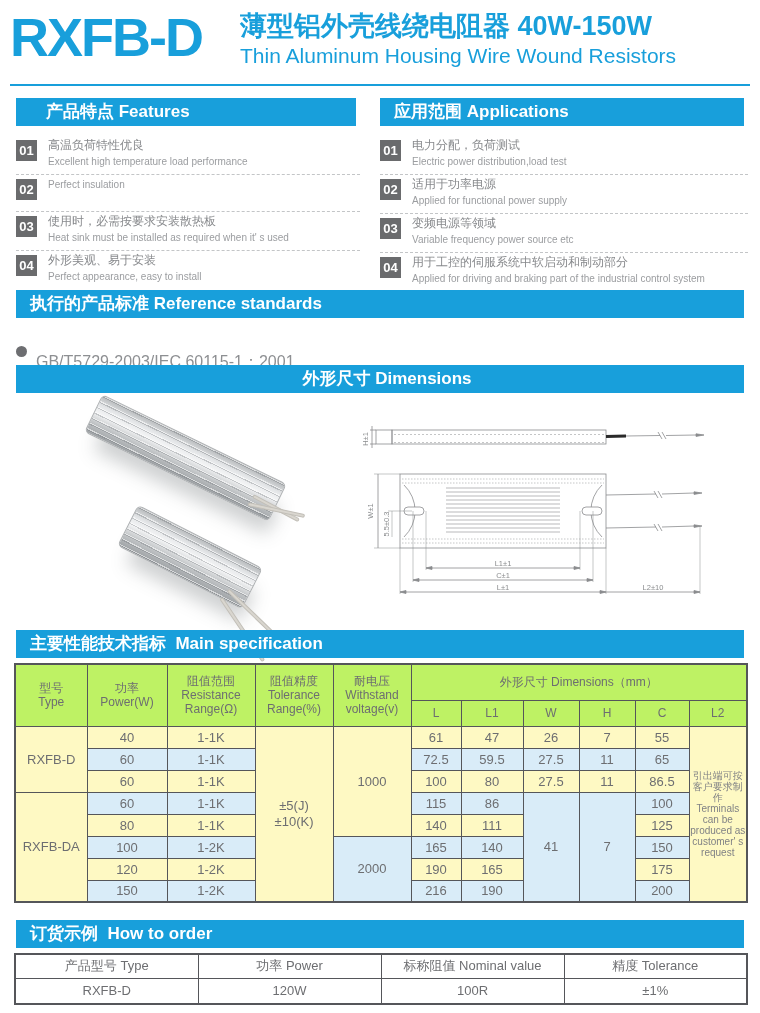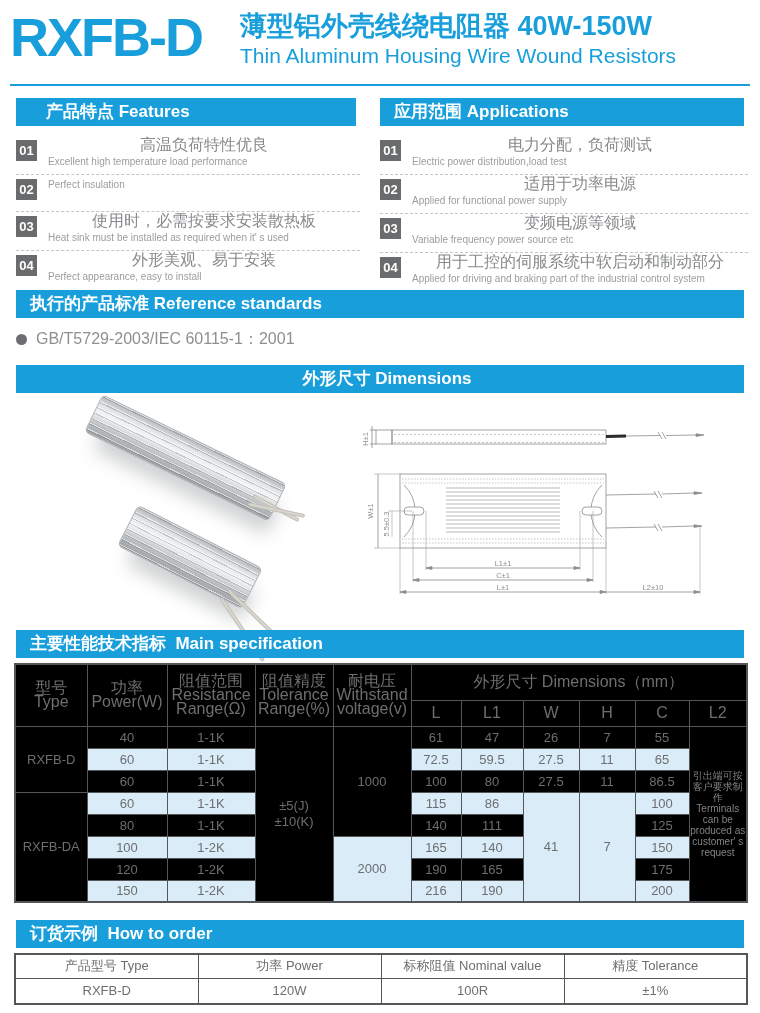--- a/index.html
+++ b/index.html
@@ -21,27 +21,27 @@
   .bar-spec { left:16px; top:630px; width:728px; }
   .bar-order { left:16px; top:920px; width:728px; }
 
   
   .flist { position:absolute; top:136px; }
   .flist-left { left:16px; width:344px; }
   .flist-right { left:380px; width:368px; }
   .fitem { position:relative; min-height:37px; padding:1px 0 4px 32px; border-bottom:1px dashed #c3c5c7; }
   .fitem:last-child { border-bottom:none; }
   .fbadge { position:absolute; left:0; top:4px; width:21px; height:21px; background:#6a6b6d; color:#ffffff; font-size:13px; font-weight:bold; text-align:center; line-height:21px; }
-  .fzh { font-size:16px; color:#87898c; line-height:16px;text-align:center; }
+  .fzh { font-size:12px; color:#87898c; line-height:16px; }
   .fen { font-size:10px; color:#9b9da0; line-height:17px; }
 
   
   .std-row { position:absolute; left:16px; top:329px; display:flex; align-items:center; }
   .dot { width:11px; height:11px; border-radius:50%; background:#6d6e71; margin-right:9px; }
-  .std-text { font-size:16px; color:#8d8f92; }
+  .std-text { font-size:16px; color:#8d8f92;margin-top:23px; }
 
   
   .photo-area { position:absolute; left:10px; top:398px; width:350px; height:228px; }
   .alu-bar { position:absolute; border:1px solid #aeb1b3; border-radius:5px;
     background:
       repeating-linear-gradient(180deg, rgba(255,255,255,0.55) 0 1px, rgba(95,100,105,0.28) 1px 2px, rgba(255,255,255,0) 2px 6px),
       linear-gradient(180deg,#b4b7b9 0%,#e4e6e8 25%,#f3f4f5 45%,#c3c6c8 70%,#9da1a4 100%);
     box-shadow: 10px 18px 18px -6px rgba(80,85,90,0.28); }
   .alu-1 { left:73px; top:39px; width:205px; height:42px; transform:rotate(26deg); }
   .alu-2 { left:110px; top:136px; width:140px; height:46px; transform:rotate(27deg); }
@@ -52,22 +52,22 @@
   .w2b { left:211px; top:198px; width:76px; transform:rotate(56deg); }
 
   
   .drawing { position:absolute; left:360px; top:390px; width:400px; height:240px; }
   .drawing svg { width:100%; height:100%; }
 
   
   table { border-collapse:collapse; table-layout:fixed; }
   .spec-table { position:absolute; left:14px; top:663px; width:732px; border:2px solid #55565a; }
   .spec-table th, .spec-table td { border:1.5px solid #55565a; text-align:center; vertical-align:middle; color:#6d6e71; padding:0; }
-  .spec-table th { background:#000000; font-weight:normal; font-size:16px; line-height:14px; }
-  .spec-table td { font-size:13px; height:22px; background:#000000; }
+  .spec-table th { background:#bef264; font-weight:normal; font-size:12px; line-height:14px; }
+  .spec-table td { font-size:13px; height:22px; background:#fef9c3; }
   .spec-table td.blue { background:#d9ecf8; }
   .spec-table .note { font-size:10px; line-height:11px; color:#808285; }
   .hdr-sub { height:26px; }
   .hdr-main { height:36px; }
   .tol-cell { font-size:12px; line-height:16px; }
 
   .order-table { position:absolute; left:14px; top:953px; width:732px; border:2px solid #55565a; }
   .order-table th, .order-table td { border:1.5px solid #55565a; text-align:center; vertical-align:middle; color:#6d6e71; font-weight:normal; background:#ffffff; }
   .order-table th { height:24px; font-size:13px; }
   .order-table td { height:26px; font-size:13px; }

